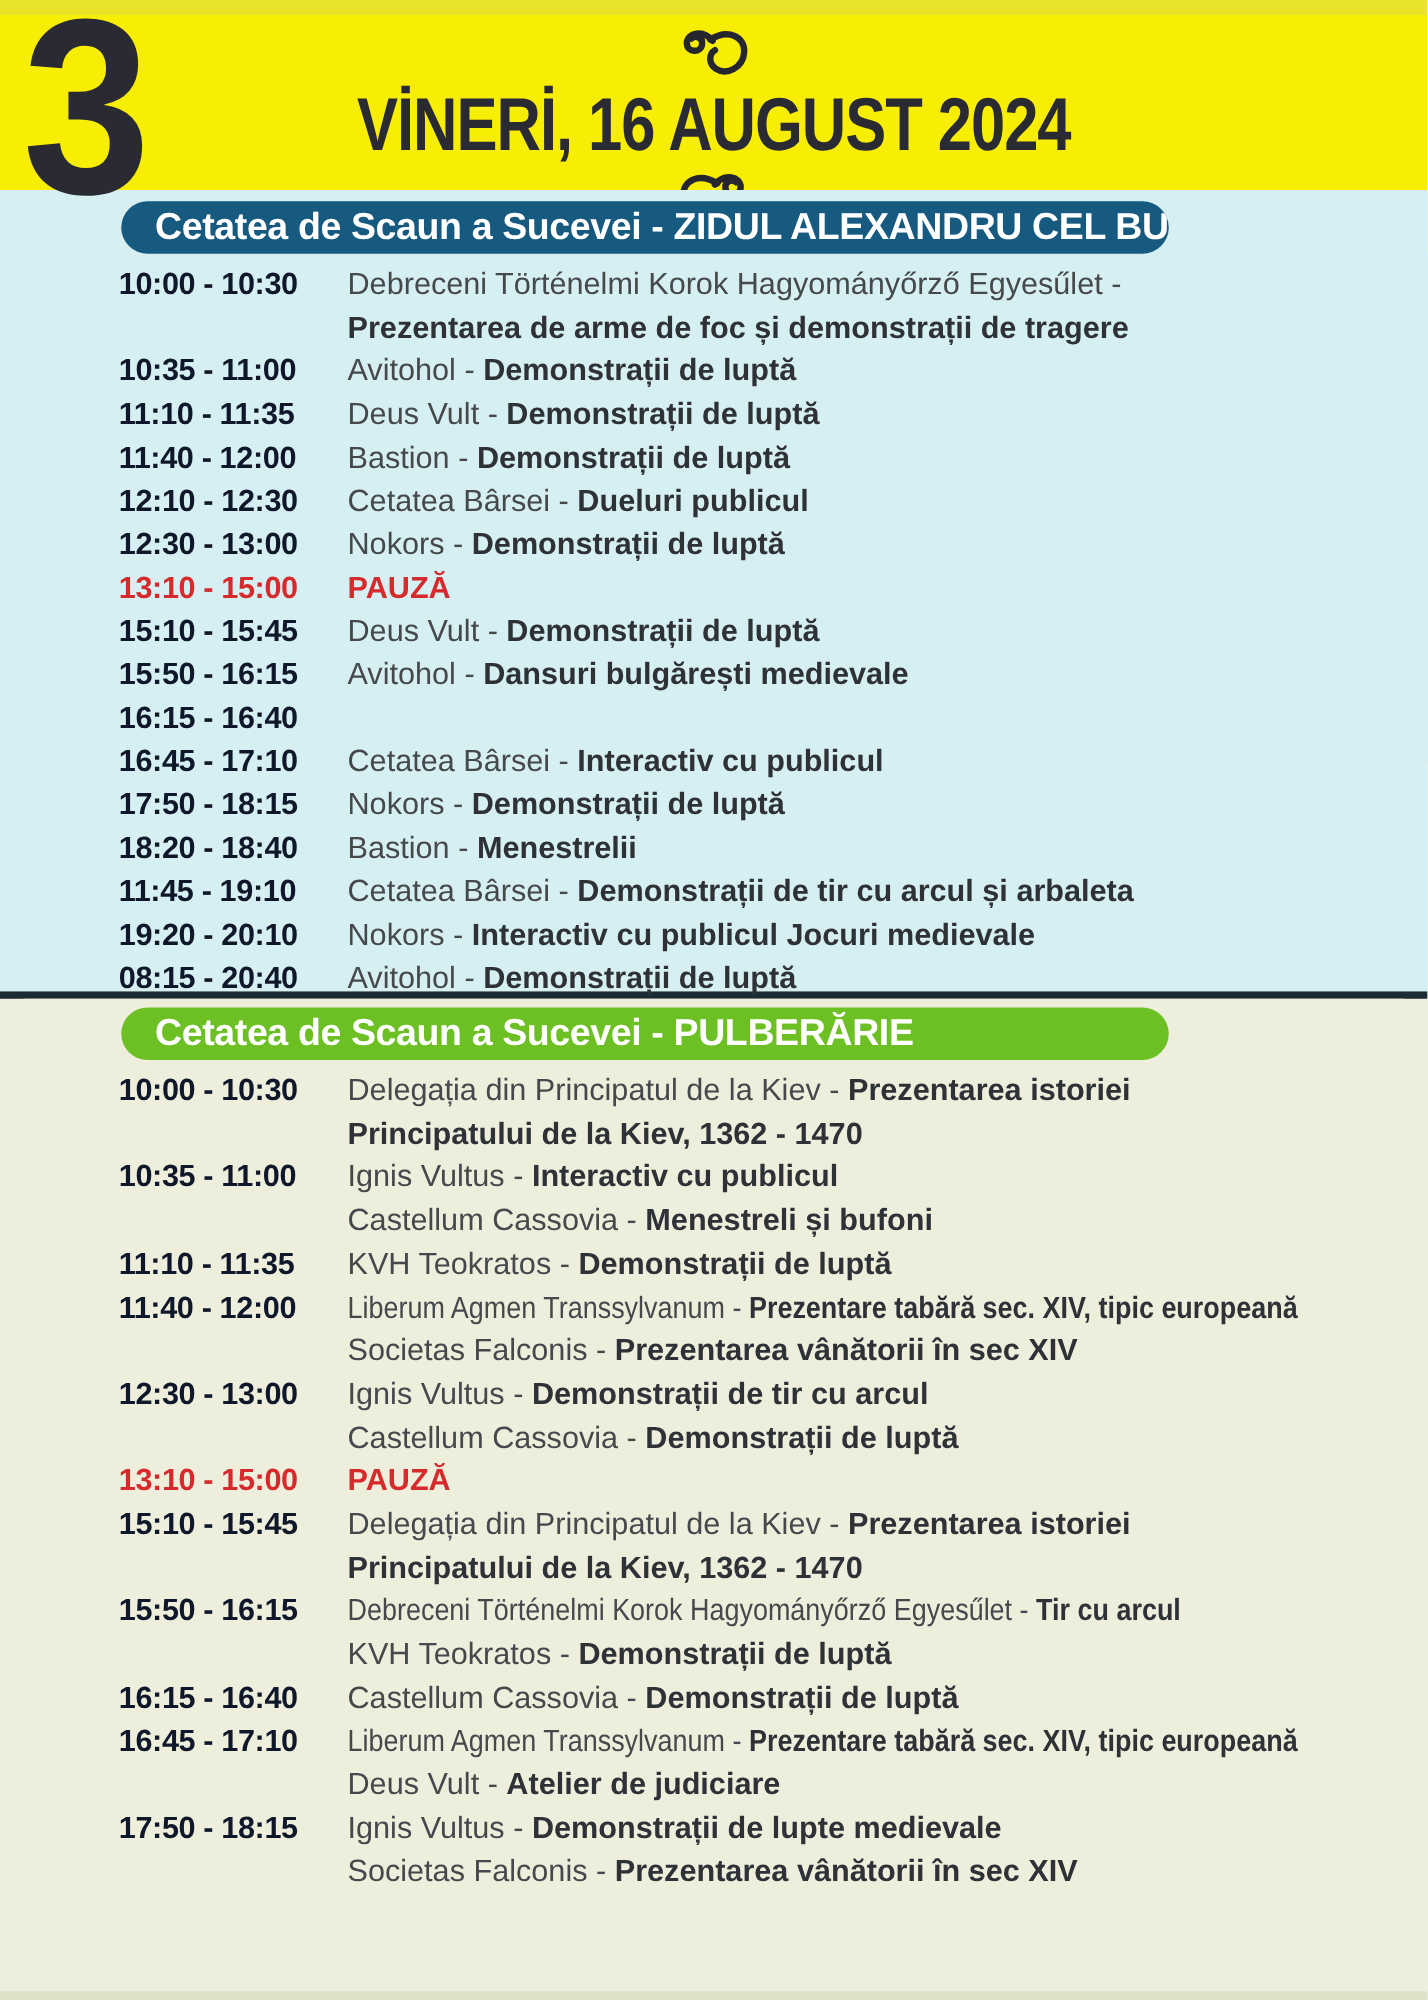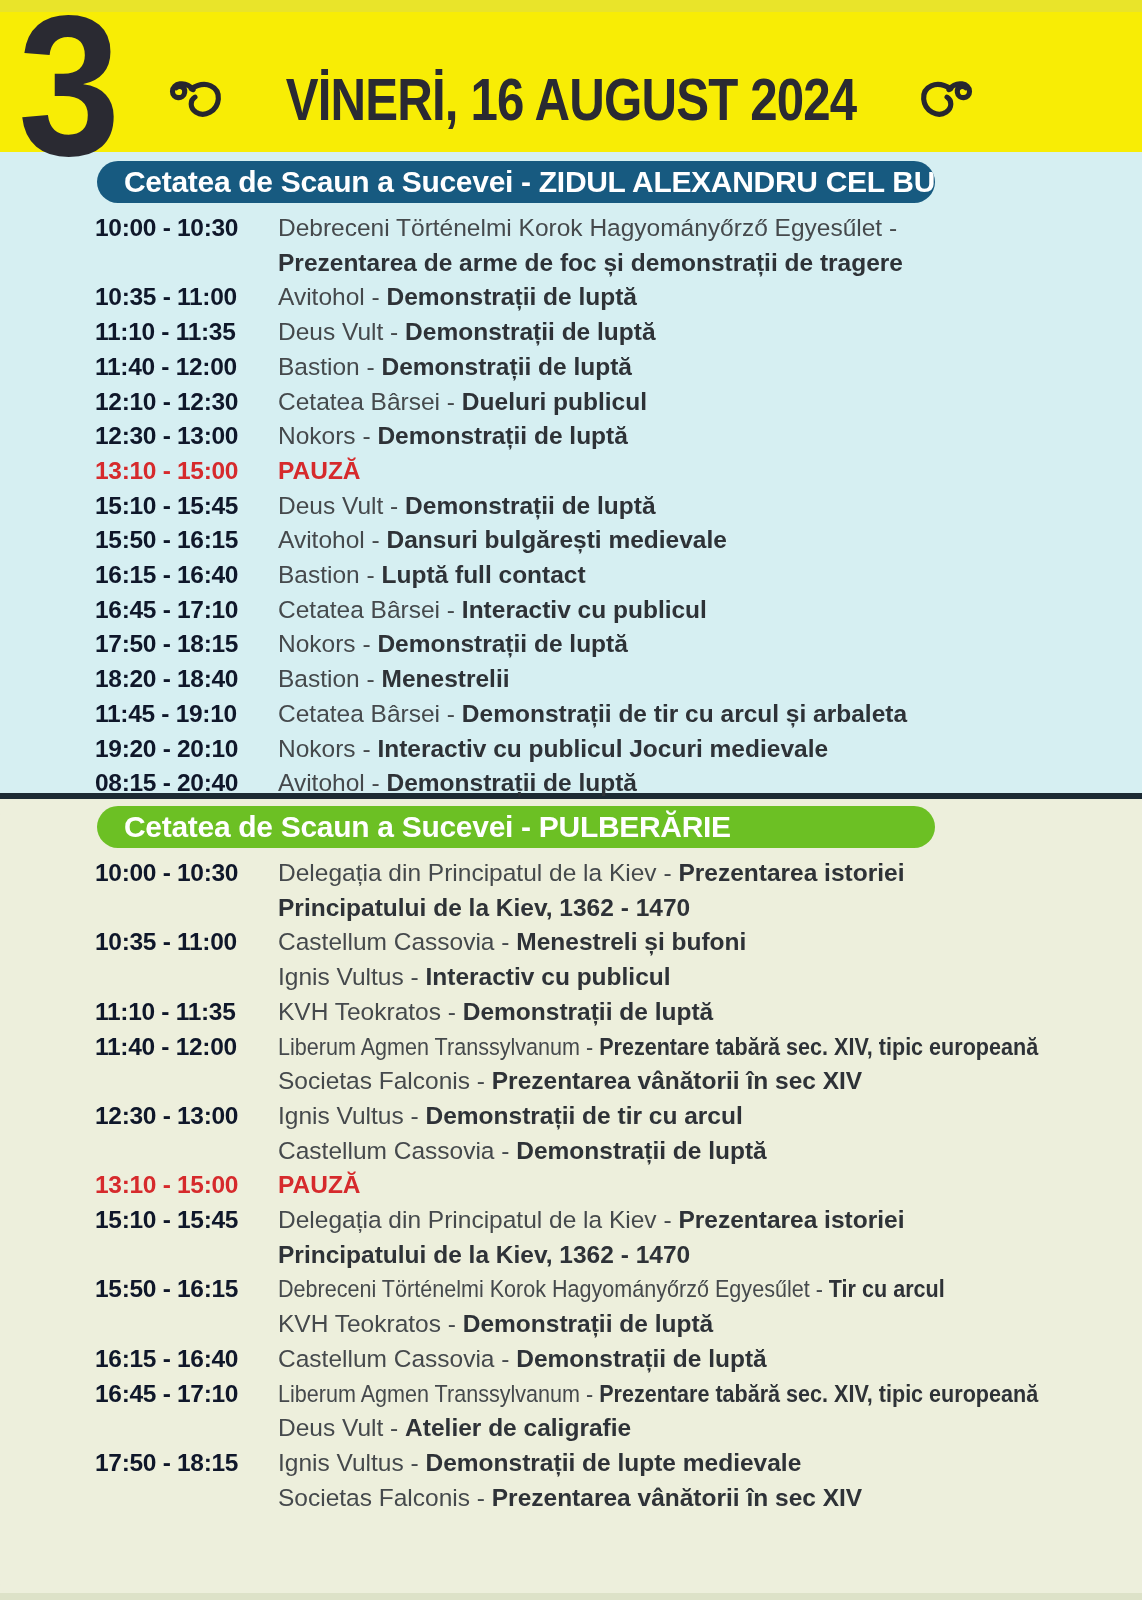--- a/index.html
+++ b/index.html
@@ -17,21 +17,21 @@
     height:140px;background:var(--yellow,#F8ED05);position:relative;
     display:flex;align-items:center;justify-content:center;
   }
   .big-number{
     position:absolute;left:18px;top:-26px;
     font-size:200px;font-weight:800;line-height:1;
     color:#2A2A32;letter-spacing:-4px;
     transform:scaleX(.92);transform-origin:left top;
     z-index:5;
   }
-  .title-row{display:flex;align-items:center;margin-top:34px;}
+  .title-row{display:flex;align-items:center;margin-top:34px;flex-direction:column;}
   .page-title{
     font-size:60px;font-weight:800;color:#2A2A32;letter-spacing:-1px;
     transform:scaleX(.82);transform-origin:center;white-space:nowrap;
   }
   .ornament{width:58px;height:46px;flex:0 0 auto;}
   .ornament svg{display:block;width:100%;height:100%;}
 
   
   .section{position:relative;padding-left:95px;box-sizing:border-box;}
   .section-blue{background:var(--lightblue,#D6EFF2);height:641px;}
@@ -144,23 +144,20 @@
           </div>
         </div>
         <div class="row">
           <div class="time">15:50 - 16:15</div>
           <div class="lines">
             <div class="line"><span class="pre">Avitohol - </span><span class="strong">Dansuri bulgărești medievale</span></div>
           </div>
         </div>
         <div class="row">
           <div class="time">16:15 - 16:40</div>
-          <div class="lines">
-            <div class="line"><span class="pre">Bastion - </span><span class="strong">Luptă full contact</span></div>
-          </div>
         </div>
         <div class="row">
           <div class="time">16:45 - 17:10</div>
           <div class="lines">
             <div class="line"><span class="pre">Cetatea Bârsei - </span><span class="strong">Interactiv cu publicul</span></div>
           </div>
         </div>
         <div class="row">
           <div class="time">17:50 - 18:15</div>
           <div class="lines">
@@ -202,22 +199,22 @@
         <div class="row">
           <div class="time">10:00 - 10:30</div>
           <div class="lines">
             <div class="line"><span class="pre">Delegația din Principatul de la Kiev - </span><span class="strong">Prezentarea istoriei</span></div>
             <div class="line"><span class="strong">Principatului de la Kiev, 1362 - 1470</span></div>
           </div>
         </div>
         <div class="row">
           <div class="time">10:35 - 11:00</div>
           <div class="lines">
+            <div class="line"><span class="pre">Ignis Vultus - </span><span class="strong">Interactiv cu publicul</span></div>
             <div class="line"><span class="pre">Castellum Cassovia - </span><span class="strong">Menestreli și bufoni</span></div>
-            <div class="line"><span class="pre">Ignis Vultus - </span><span class="strong">Interactiv cu publicul</span></div>
           </div>
         </div>
         <div class="row">
           <div class="time">11:10 - 11:35</div>
           <div class="lines">
             <div class="line"><span class="pre">KVH Teokratos - </span><span class="strong">Demonstrații de luptă</span></div>
           </div>
         </div>
         <div class="row">
           <div class="time">11:40 - 12:00</div>
@@ -256,21 +253,21 @@
         <div class="row">
           <div class="time">16:15 - 16:40</div>
           <div class="lines">
             <div class="line"><span class="pre">Castellum Cassovia - </span><span class="strong">Demonstrații de luptă</span></div>
           </div>
         </div>
         <div class="row">
           <div class="time">16:45 - 17:10</div>
           <div class="lines">
             <div class="line narrow"><span class="pre">Liberum Agmen Transsylvanum - </span><span class="strong">Prezentare tabără sec. XIV, tipic europeană</span></div>
-            <div class="line"><span class="pre">Deus Vult - </span><span class="strong">Atelier de caligrafie</span></div>
+            <div class="line"><span class="pre">Deus Vult - </span><span class="strong">Atelier de judiciare</span></div>
           </div>
         </div>
         <div class="row">
           <div class="time">17:50 - 18:15</div>
           <div class="lines">
             <div class="line"><span class="pre">Ignis Vultus - </span><span class="strong">Demonstrații de lupte medievale</span></div>
             <div class="line"><span class="pre">Societas Falconis - </span><span class="strong">Prezentarea vânătorii în sec XIV</span></div>
           </div>
         </div>
       </div>

